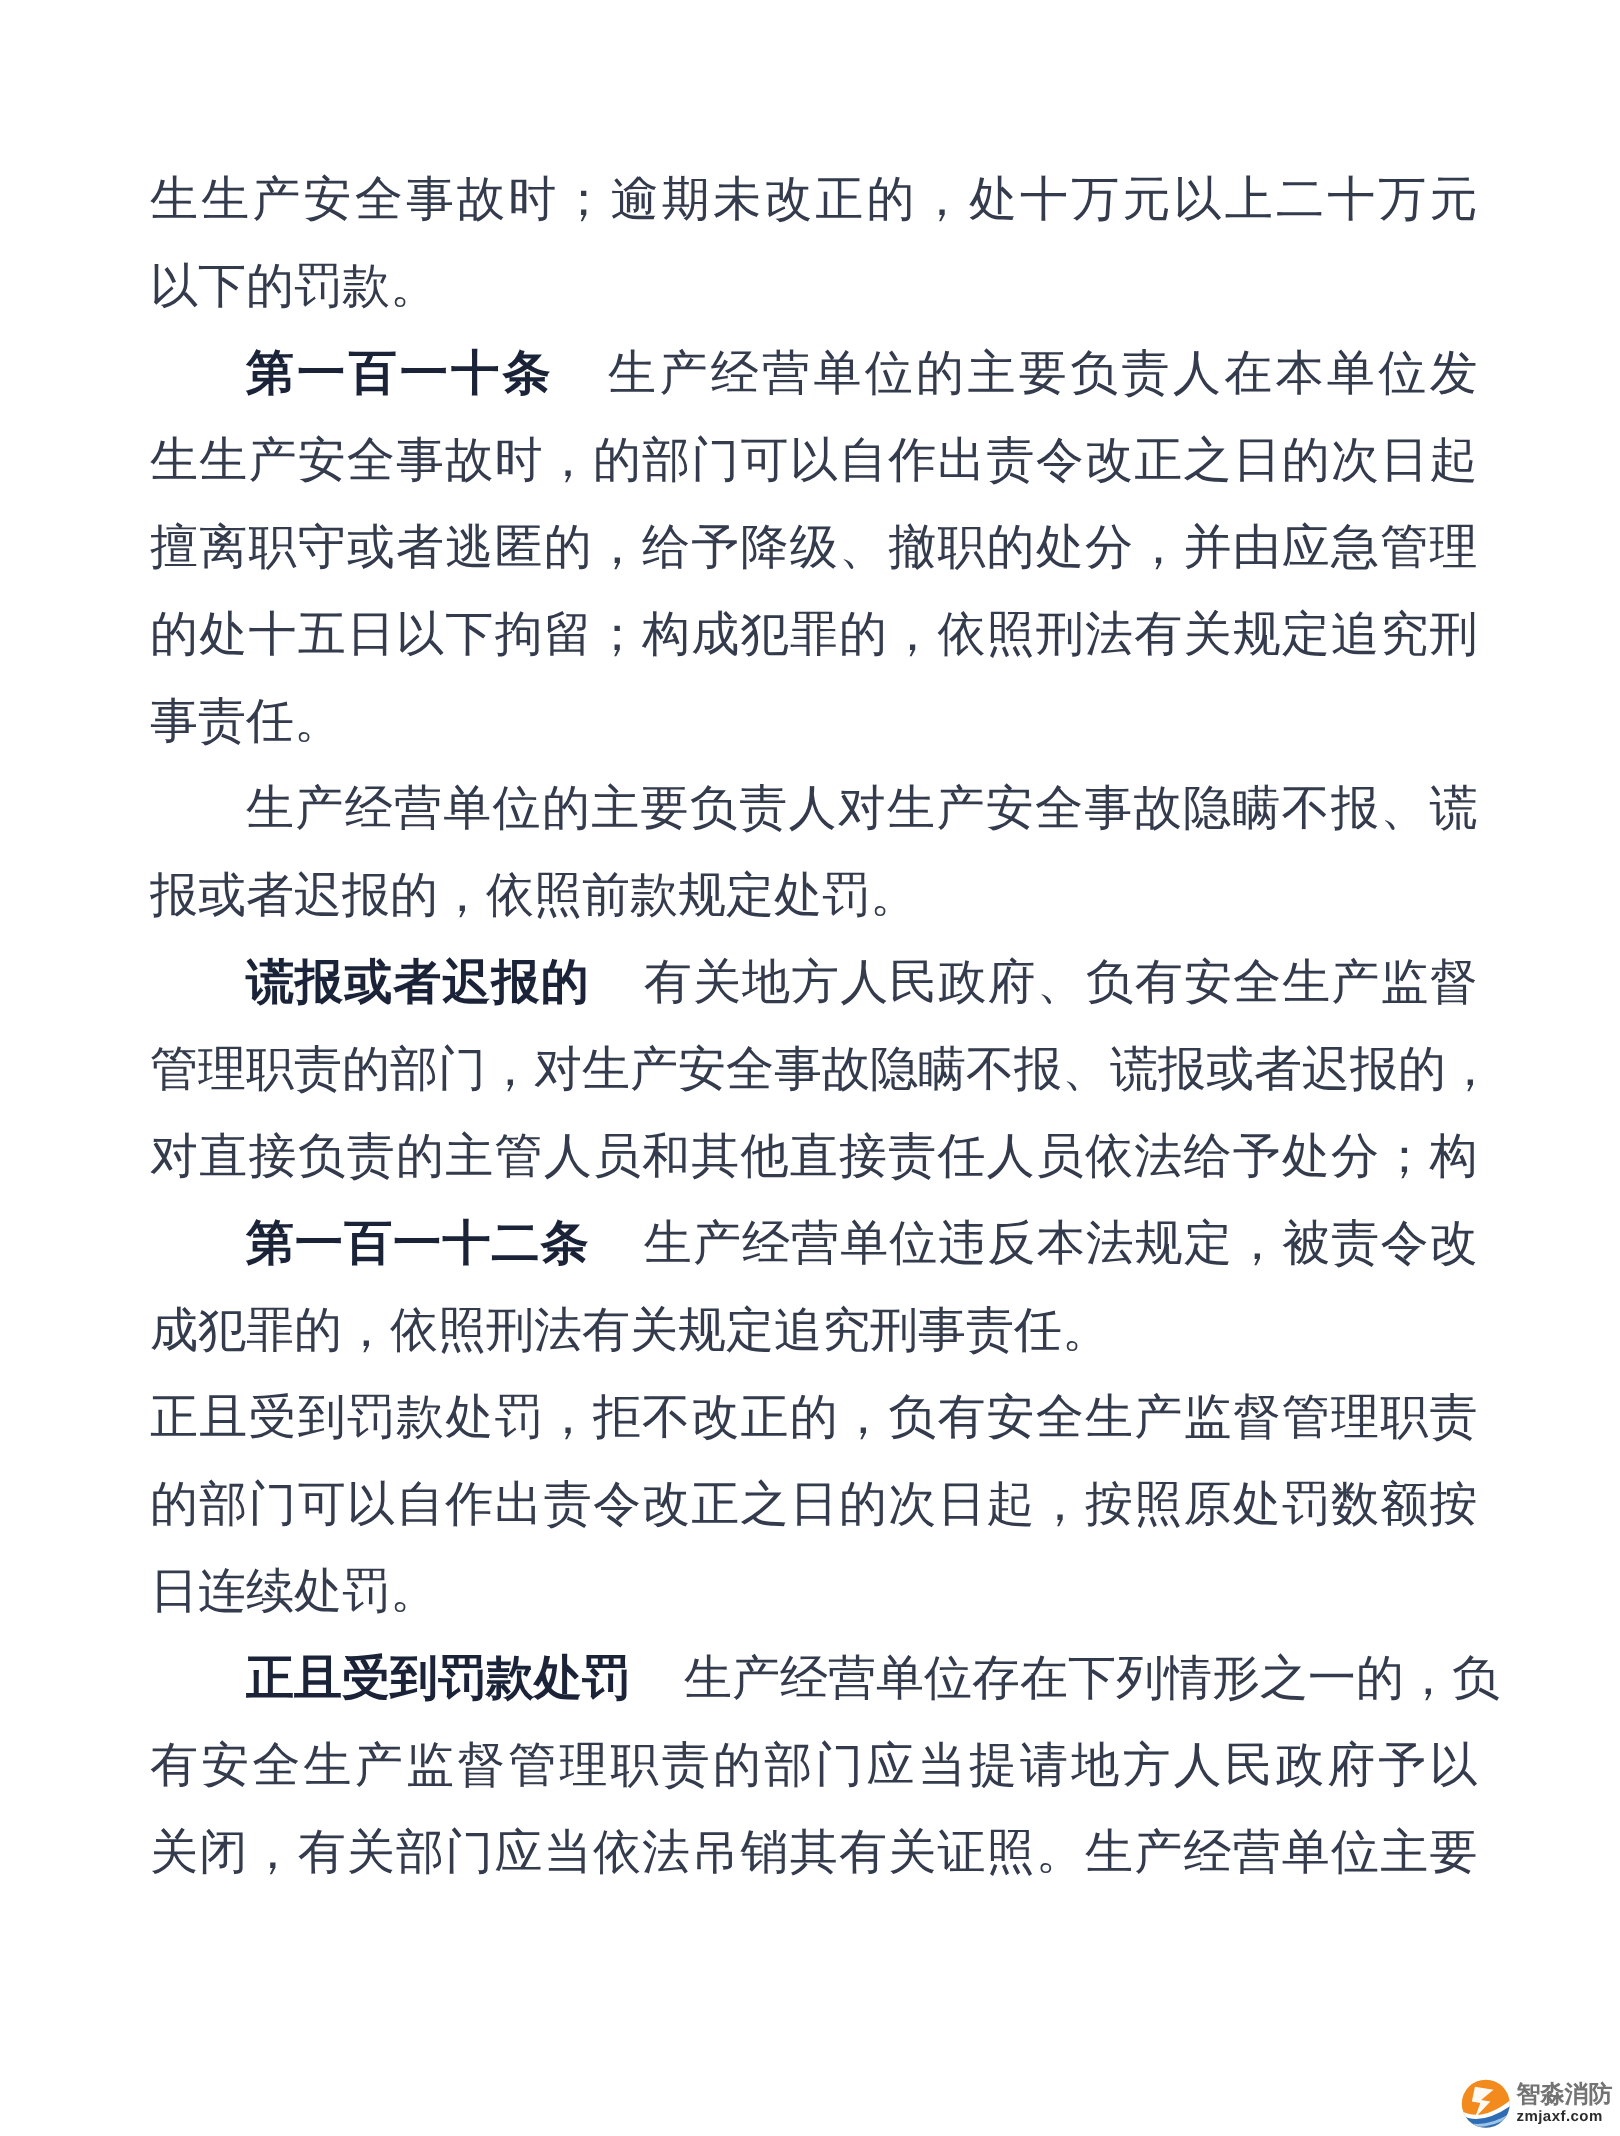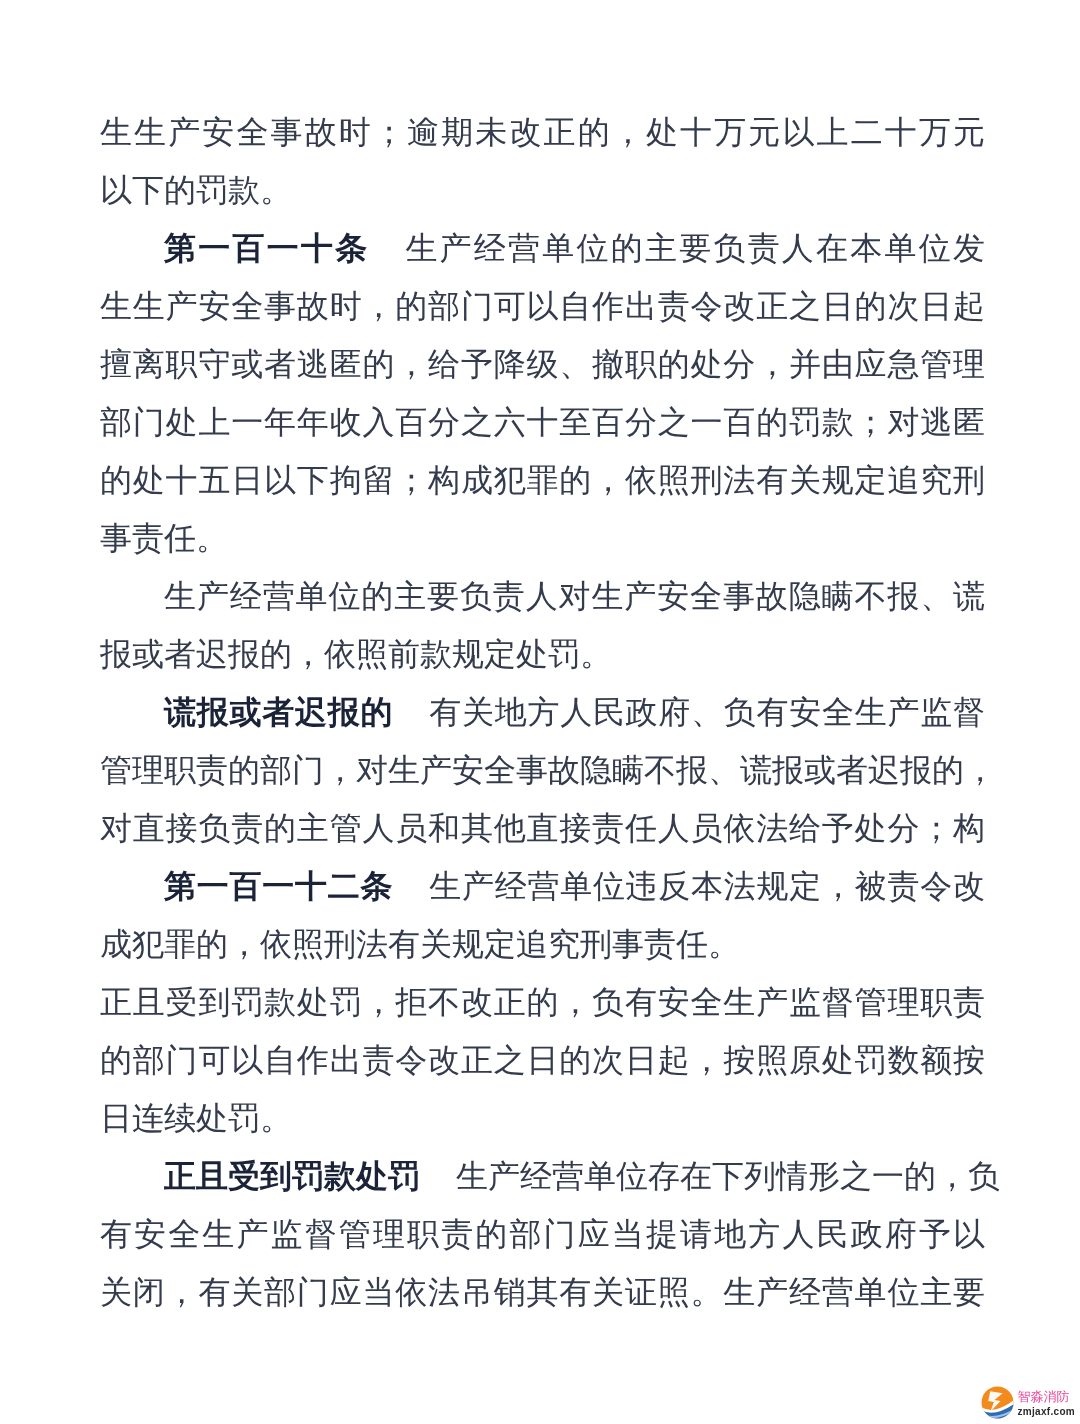--- a/index.html
+++ b/index.html
@@ -49,23 +49,23 @@
     align-items: center;
     gap: 4px;
   }
   .wm-text {
     display: flex;
     flex-direction: column;
     justify-content: center;
   }
   .wm-brand {
     font-family: "Liberation Sans", "DejaVu Sans", sans-serif;
-    font-size: 13px;
-    font-weight: 400;
-    color: #ec4899;
+    font-size: 16px;
+    font-weight: 700;
+    color: #737373;
     line-height: 17px;
     white-space: nowrap;
   }
   .wm-domain {
     font-family: "Liberation Sans", "DejaVu Sans", sans-serif;
     font-size: 10px;
     font-weight: 700;
     color: #2b2b2b;
     line-height: 13px;
     letter-spacing: 0.3px;
@@ -74,21 +74,20 @@
 </style>
 </head>
 <body>
 
 <div class="doc">
     <div class="line full"><span>生生产安全事故时；逾期未改正的，处十万元以上二十万元</span></div>
     <div class="line"><span>以下的罚款。</span></div>
     <div class="line indent full"><b class="art-num">第一百一十条</b><span>生产经营单位的主要负责人在本单位发</span></div>
     <div class="line full"><span>生生产安全事故时，的部门可以自作出责令改正之日的次日起</span></div>
     <div class="line full"><span>擅离职守或者逃匿的，给予降级、撤职的处分，并由应急管理</span></div>
-    <div class="line full"><span>部门处上一年年收入百分之六十至百分之一百的罚款；对逃匿</span></div>
     <div class="line full"><span>的处十五日以下拘留；构成犯罪的，依照刑法有关规定追究刑</span></div>
     <div class="line"><span>事责任。</span></div>
     <div class="line indent full"><span>生产经营单位的主要负责人对生产安全事故隐瞒不报、谎</span></div>
     <div class="line"><span>报或者迟报的，依照前款规定处罚。</span></div>
     <div class="line indent full"><b class="art-num">谎报或者迟报的</b><span>有关地方人民政府、负有安全生产监督</span></div>
     <div class="line full"><span>管理职责的部门，对生产安全事故隐瞒不报、谎报或者迟报的，</span></div>
     <div class="line full"><span>对直接负责的主管人员和其他直接责任人员依法给予处分；构</span></div>
     <div class="line indent full"><b class="art-num">第一百一十二条</b><span>生产经营单位违反本法规定，被责令改</span></div>
     <div class="line"><span>成犯罪的，依照刑法有关规定追究刑事责任。</span></div>
     <div class="line full"><span>正且受到罚款处罚，拒不改正的，负有安全生产监督管理职责</span></div>

